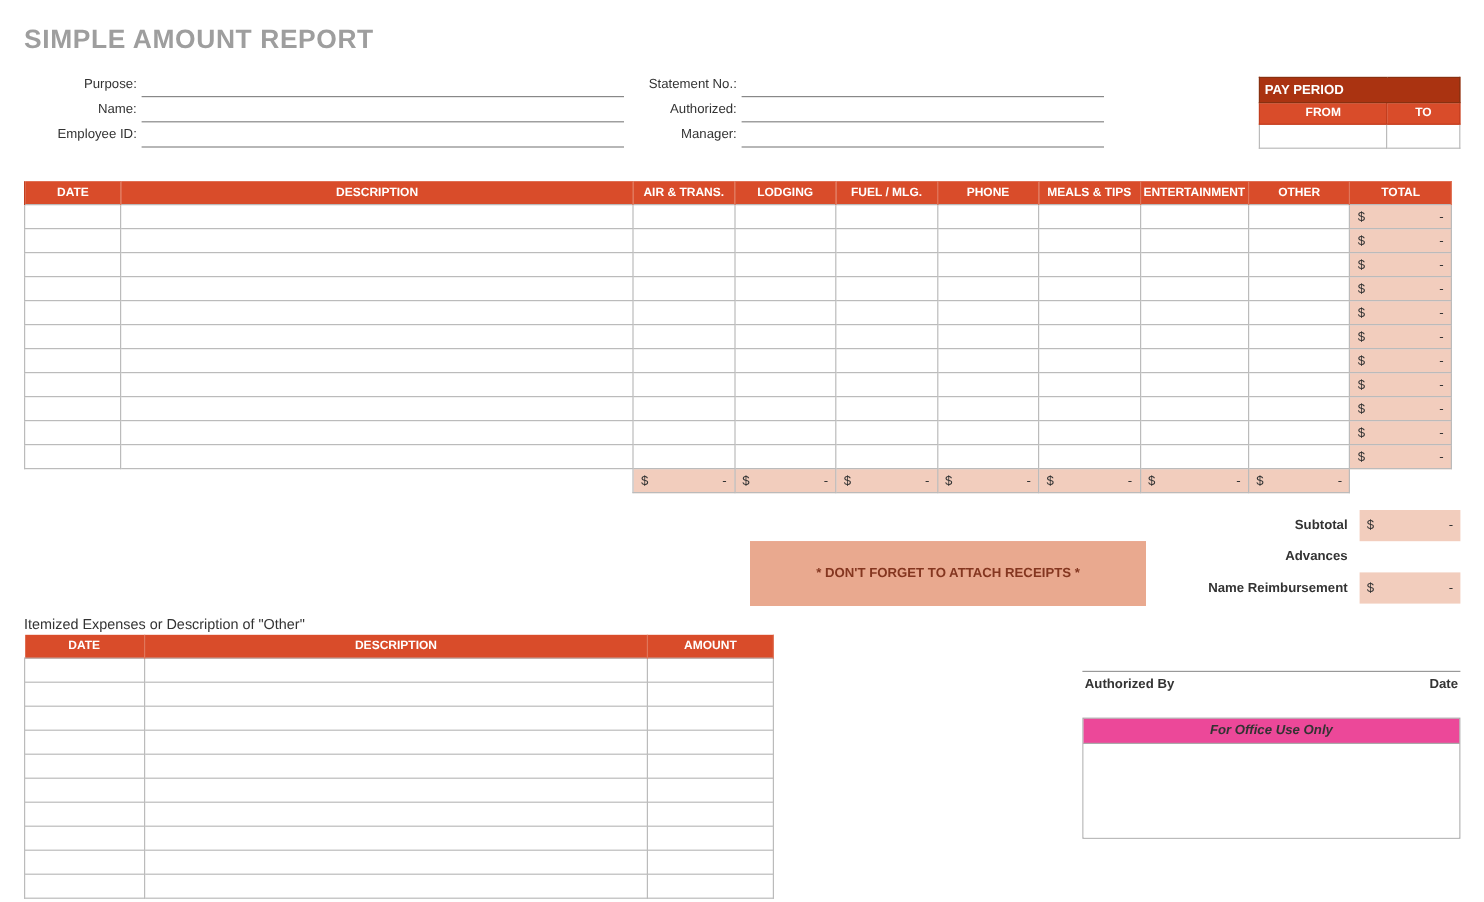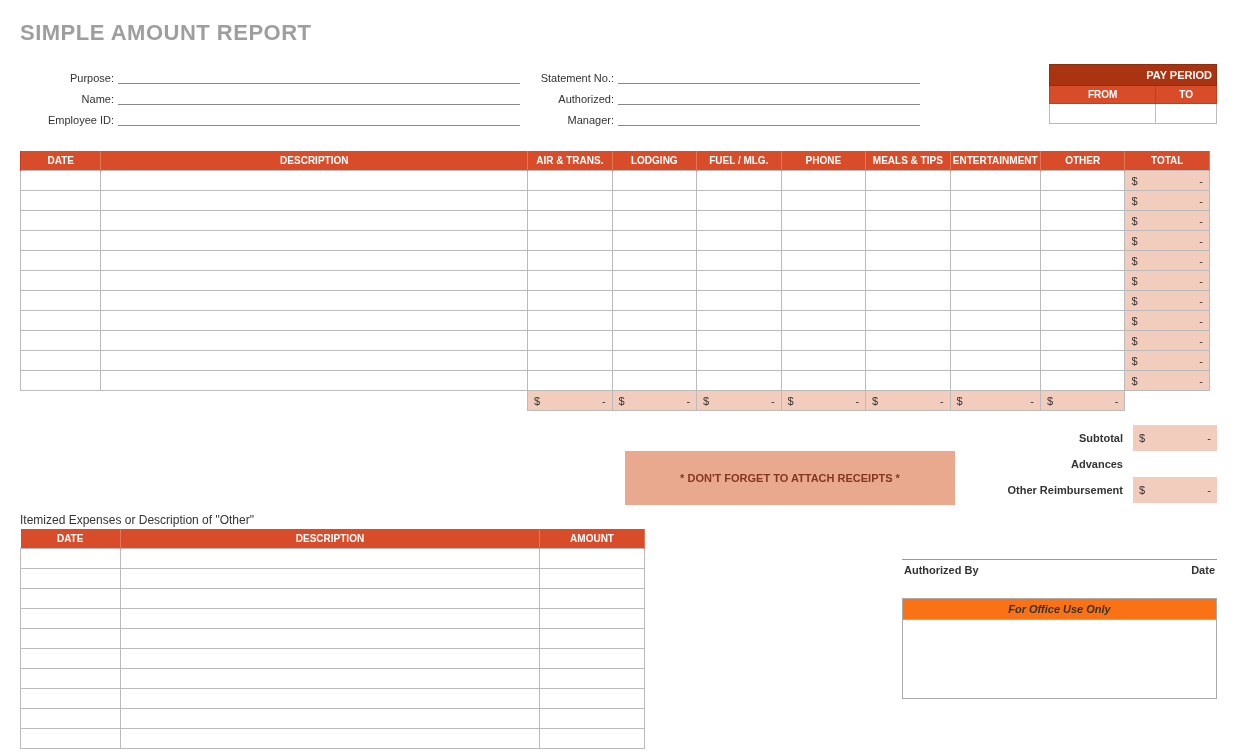--- a/index.html
+++ b/index.html
@@ -16,25 +16,25 @@
     font-size: 22px;
     font-weight: bold;
     color: #9e9e9e;
     letter-spacing: 0.5px;
     margin-bottom: 18px;
   }
   .header-row { display: flex; gap: 0; margin-bottom: 24px; }
   .header-col-left { width: 500px; }
   .header-col-right { width: 400px; }
   .pay-period-wrap { margin-left: auto; width: 168px; }
-  .field-row { display: flex; align-items: flex-end; height: 20px; margin-bottom: 1px; }
+  .field-row { display: flex; align-items: flex-start; height: 20px; margin-bottom: 1px; }
   .field-label { width: 98px; text-align: right; padding-right: 4px; font-size: 11px; color: #333; }
   .field-input { flex: 1; border: none; border-bottom: 1px solid #888; background: transparent; font-size: 11px; padding: 2px 4px; outline: none; }
   .pay-period-table { width: 100%; border-collapse: collapse; border: 1px solid #a33; }
-  .pay-period-table th.top { background: #aa3311; color: #fff; font-weight: bold; font-size: 11px; padding: 4px; text-align: right; border: 1px solid #883010; }
+  .pay-period-table th.top { background: #aa3311; color: #fff; font-weight: bold; font-size: 11px; padding: 4px; text-align: left; border: 1px solid #883010; }
   .pay-period-table th.sub { background: #d94c2a; color: #fff; font-weight: bold; font-size: 10px; padding: 3px; text-align: center; border: 1px solid #c23e1f; }
   .pay-period-table td { background: #fff; border: 1px solid #bbb; height: 20px; }
 
   table.main { width: 1190px; border-collapse: collapse; margin-top: 0; }
   table.main th {
     background: #d94c2a;
     color: #fff;
     font-weight: bold;
     font-size: 10px;
     text-align: center;
@@ -98,21 +98,21 @@
   .it-col-amt { width: 105px; }
 
   .auth-wrap { position: relative; width: 315px; margin-left: auto; margin-top: 54px; }
   .auth-line { border-top: 1px solid #999; height: 1px; }
   .auth-labels { display: flex; justify-content: space-between; font-weight: bold; font-size: 11px; padding: 4px 2px 0; }
   .office-box {
     border: 1px solid #aaa;
     margin-top: 22px;
   }
   .office-box .hdr {
-    background: #f97316;
+    background: #ec4899;
     border-bottom: 1px solid #aaa;
     font-style: italic;
     font-weight: bold;
     text-align: center;
     padding: 4px;
     font-size: 11px;
   }
   .office-box .body { height: 78px; background: #fff; }
 </style>
 </head>
@@ -345,21 +345,21 @@
   </tbody>
 </table>
 
 <div class="summary-wrap">
   <div class="spacer">
     <div class="receipts-banner" style="margin-left:605px;margin-top:26px;">* DON'T FORGET TO ATTACH RECEIPTS *</div>
   </div>
   <div class="summary-labels">
     <div>Subtotal</div>
     <div>Advances</div>
-    <div>Other Reimbursement</div>
+    <div>Name Reimbursement</div>
   </div>
   <div class="summary-vals">
     <div class="filled"><span class="cur">$</span><span>-</span></div>
     <div></div>
     <div class="filled"><span class="cur">$</span><span>-</span></div>
   </div>
 </div>
 
 <div style="display:flex;gap:0;">
   <div style="width:625px;">

